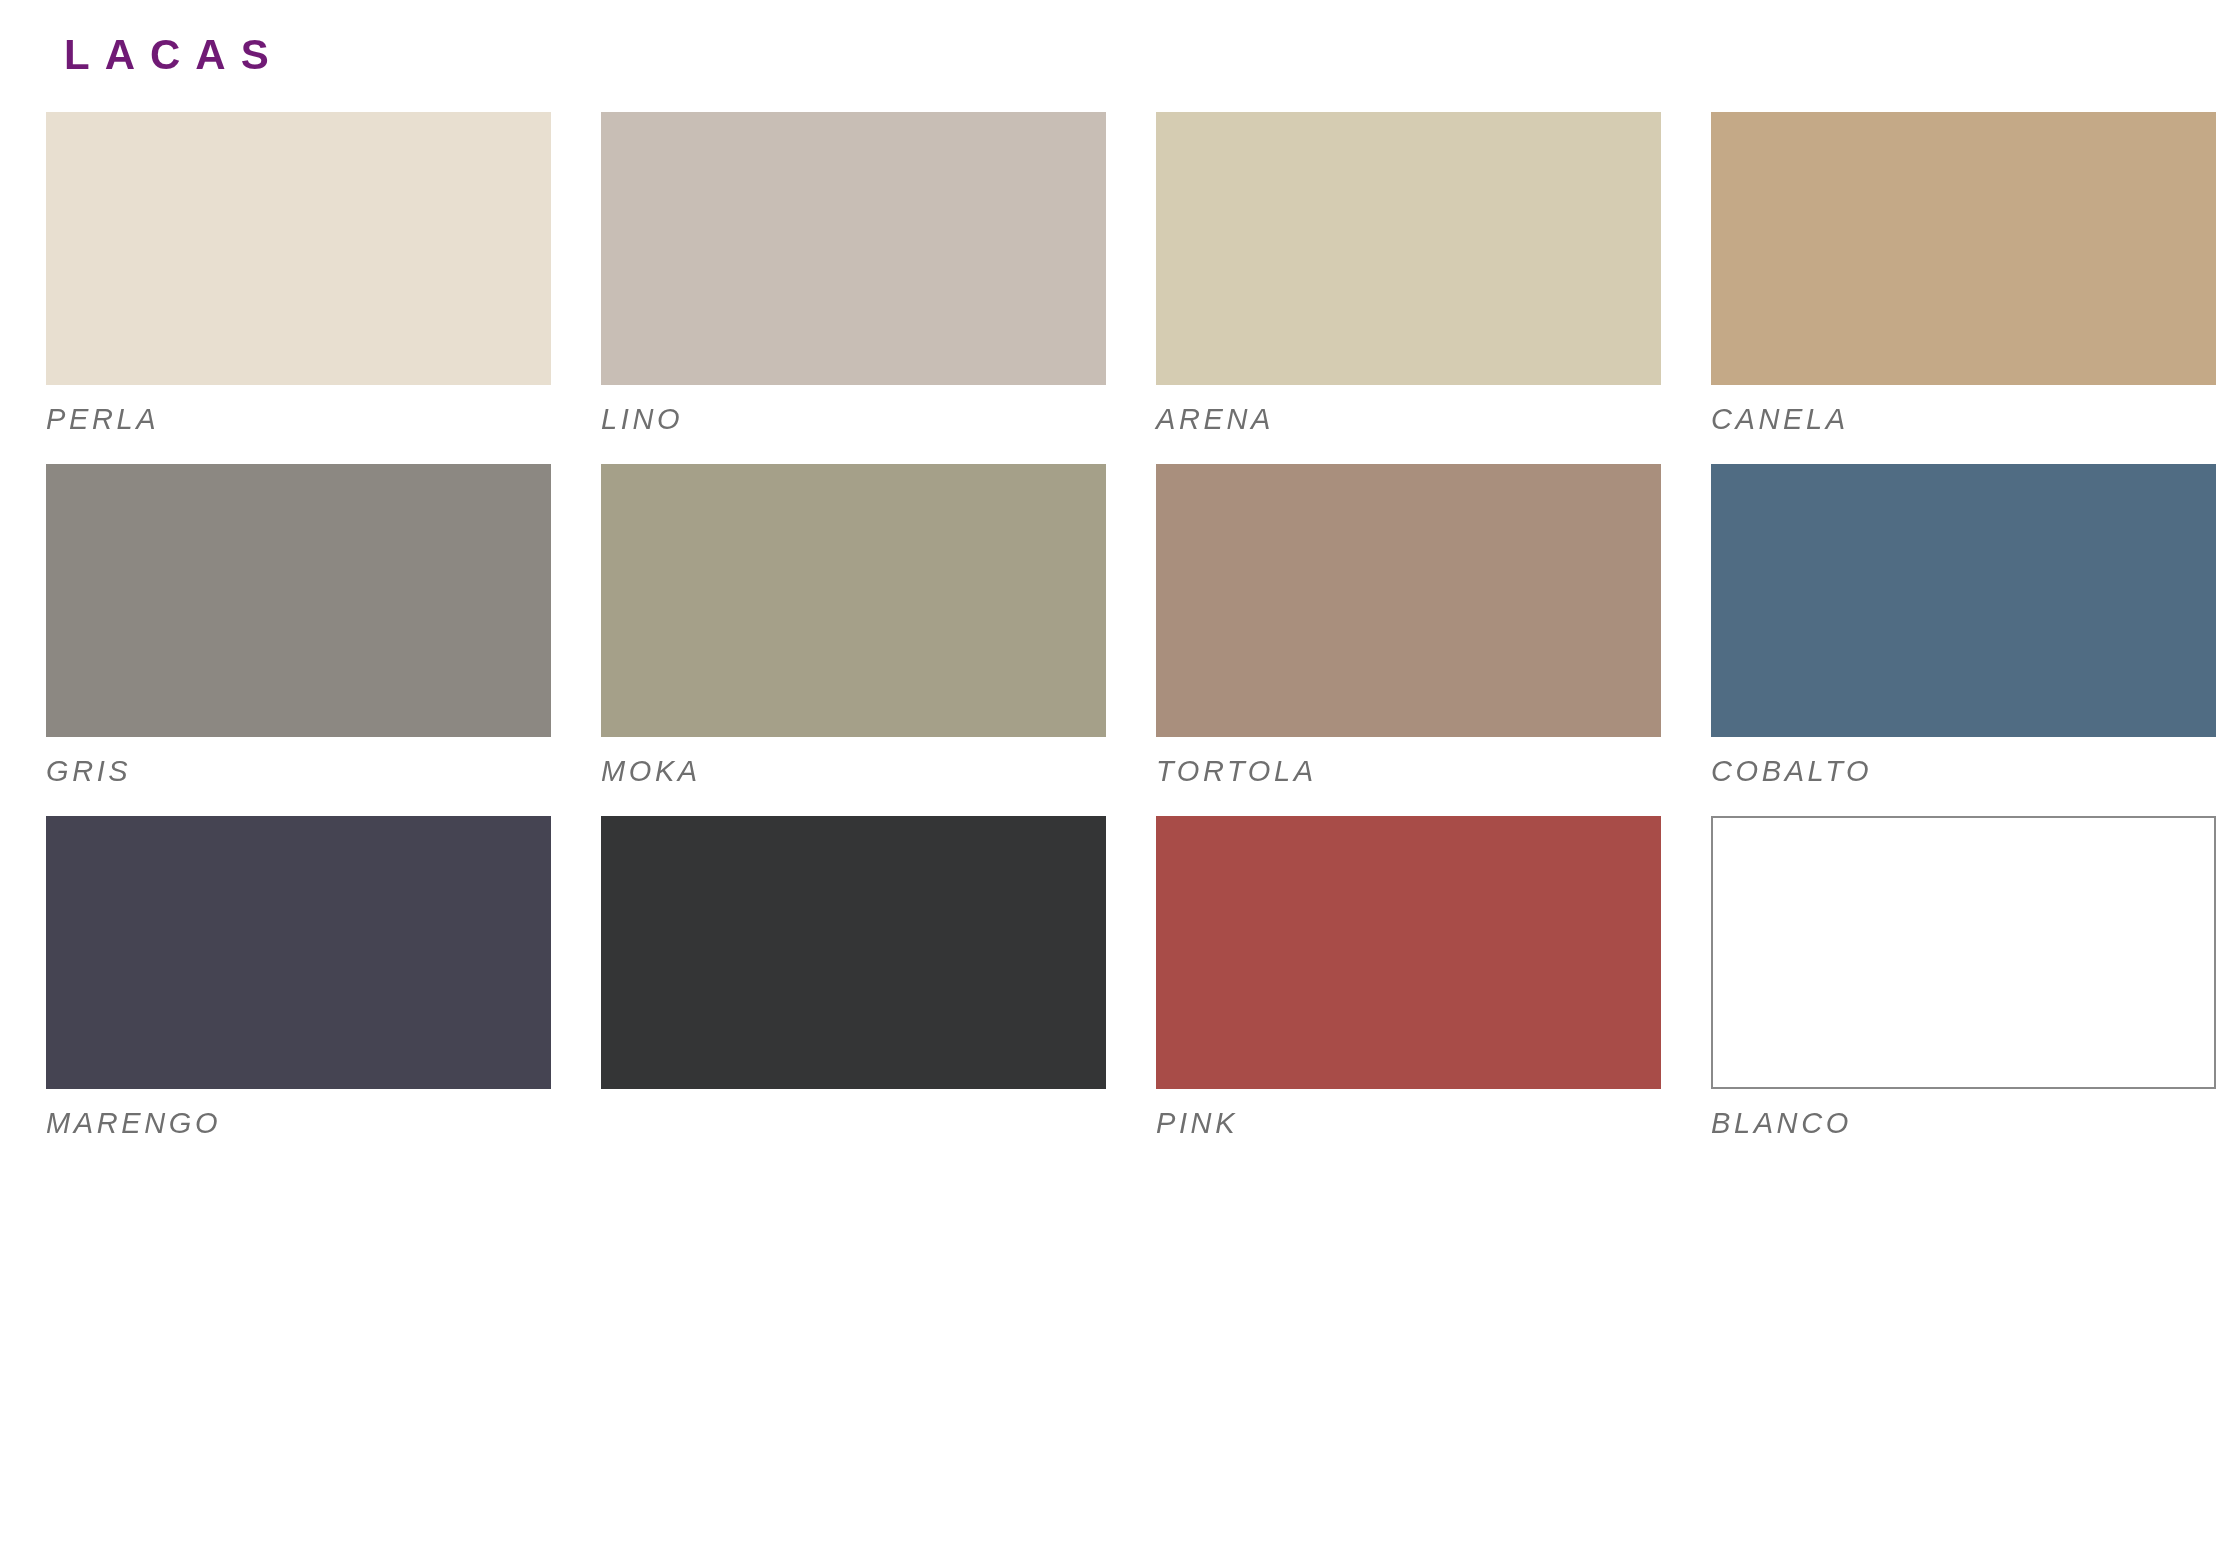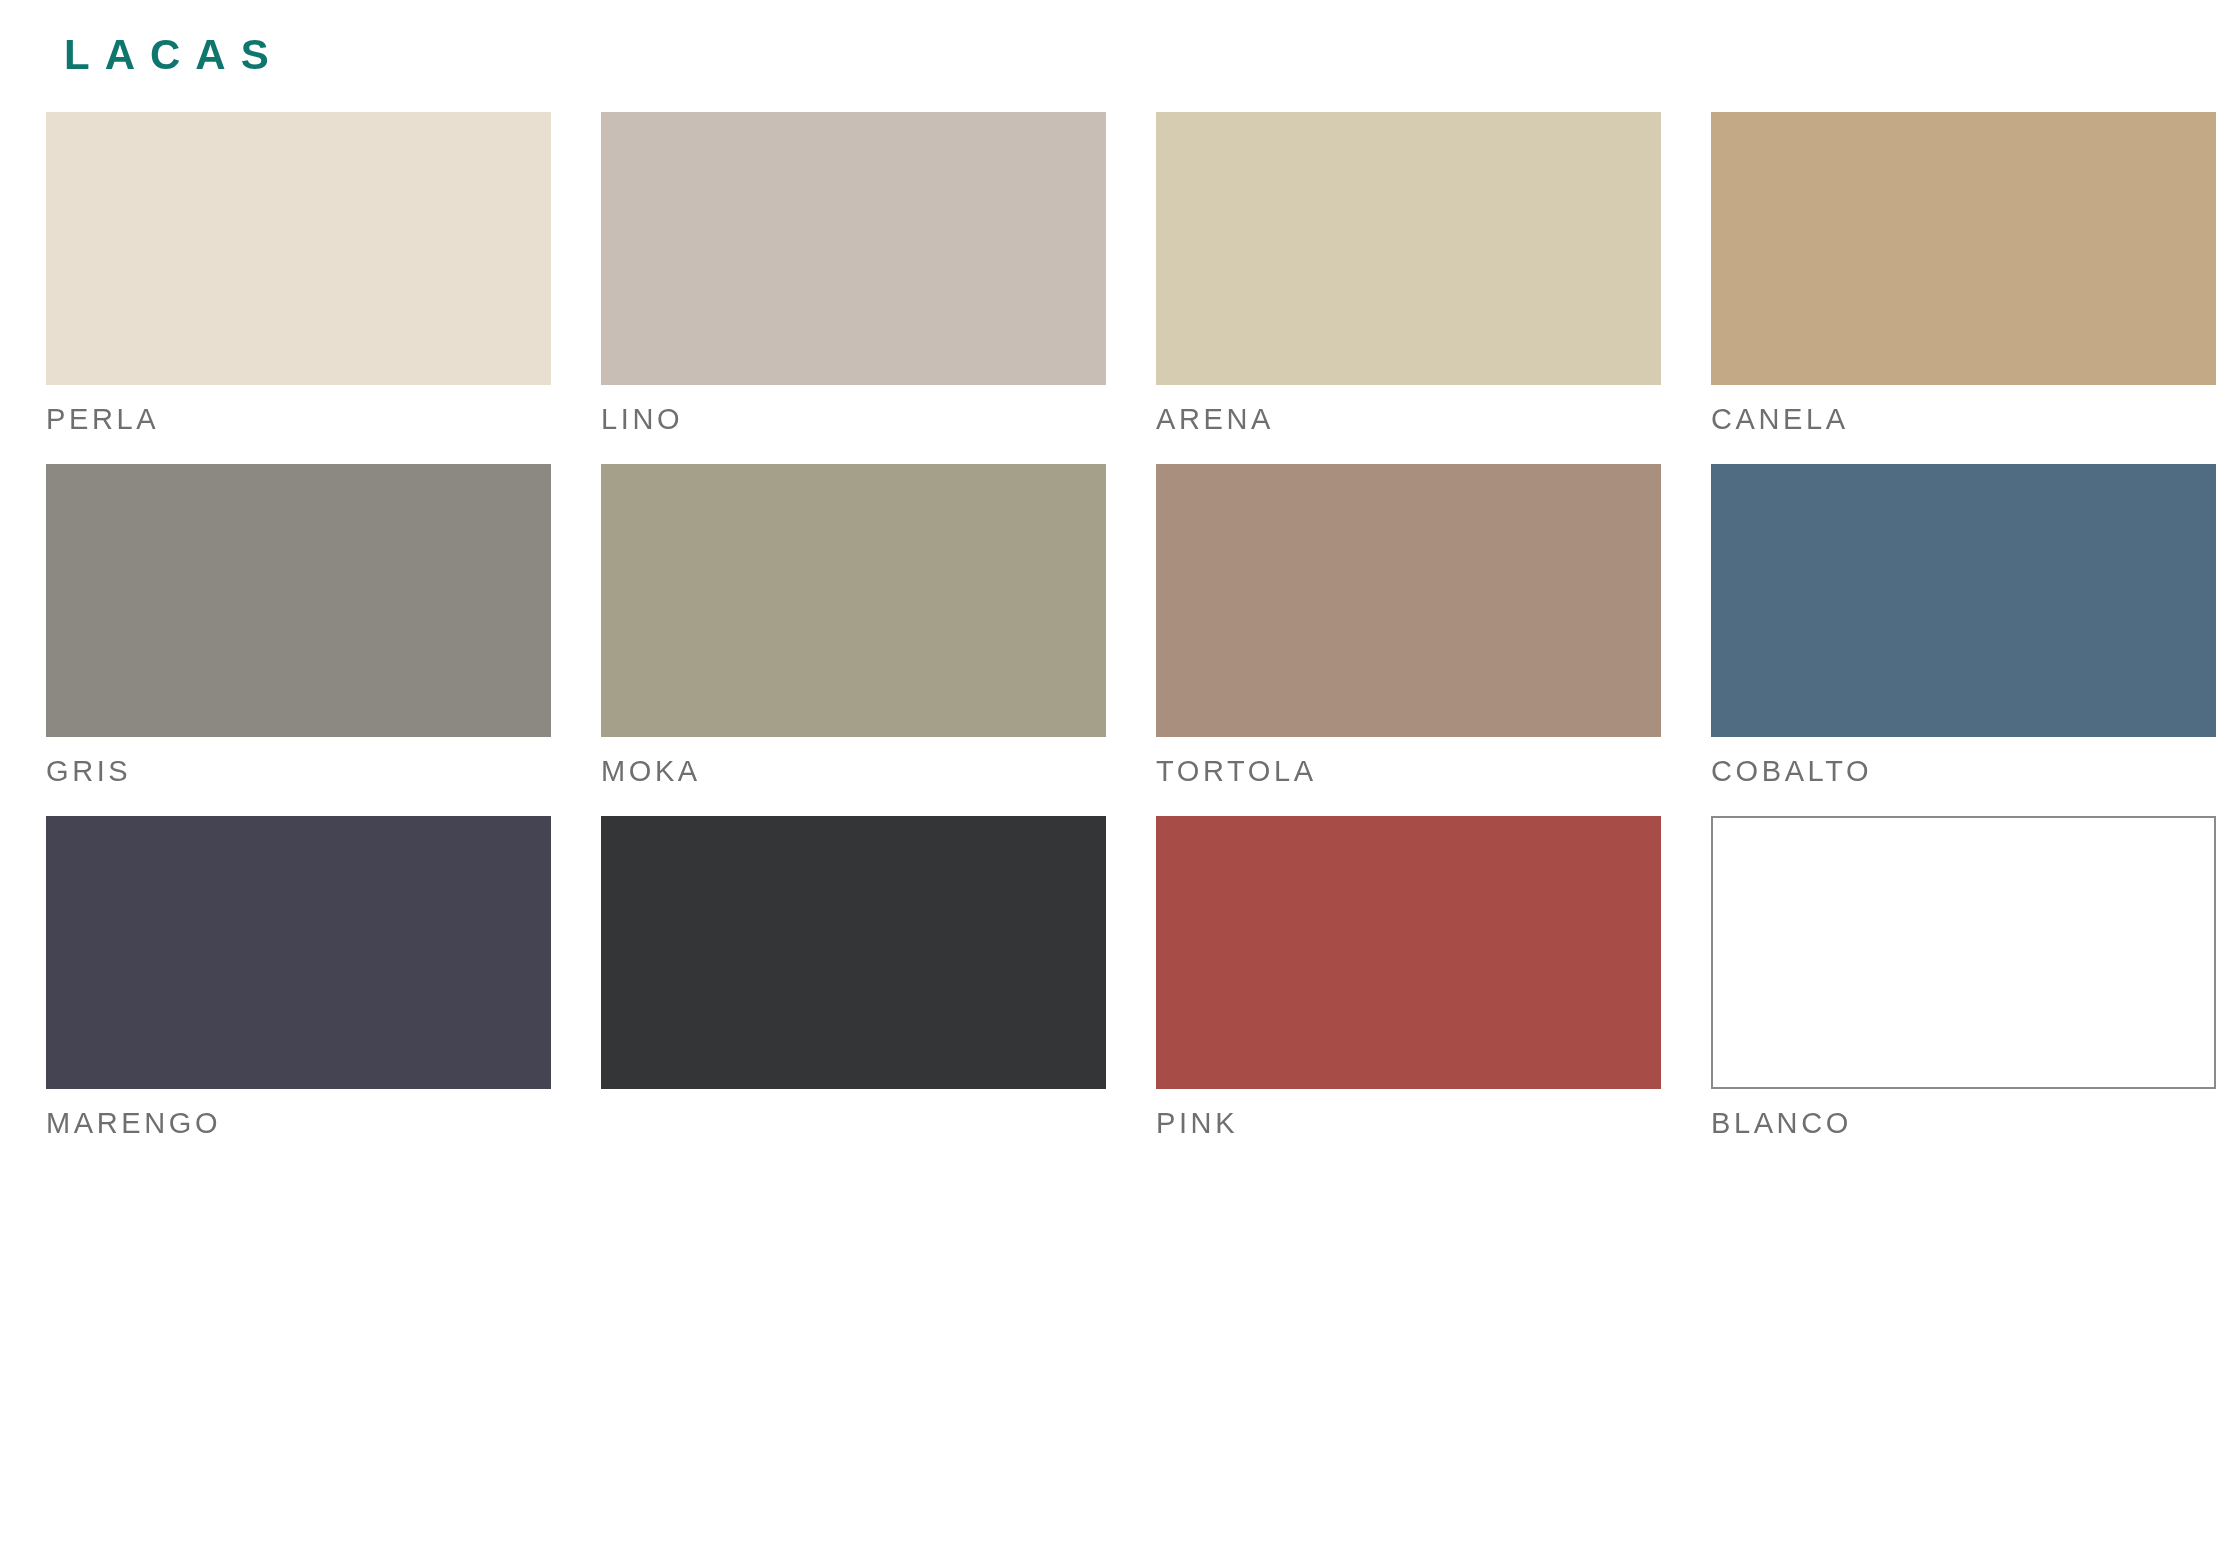--- a/index.html
+++ b/index.html
@@ -25,21 +25,21 @@
   }
 
   .page-title {
     margin: 0;
     padding-top: 34px;
     padding-left: 27px;
     font-family: "Liberation Sans", sans-serif;
     font-size: 42px;
     font-weight: 600;
     letter-spacing: 15px;
-    color: #0f766e;
+    color: #701a75;
     line-height: 1;
     text-transform: uppercase;
     white-space: nowrap;
   }
 
   .swatch-grid {
     margin-top: 36px;
     padding-left: 9px;
     display: grid;
     grid-template-columns: repeat(4, 505px);
@@ -69,20 +69,21 @@
     margin-top: 20px;
     margin-bottom: 21px;
     font-family: "Liberation Sans", sans-serif;
     font-size: 29px;
     font-weight: 300;
     letter-spacing: 3.6px;
     color: #6f6f6f;
     text-transform: uppercase;
     line-height: 1;
     white-space: nowrap;
+    font-style: italic;
   }
 </style>
 </head>
 <body>
 
 <div class="page">
 
   <h1 class="page-title">LACAS</h1>
 
   <div class="swatch-grid">

